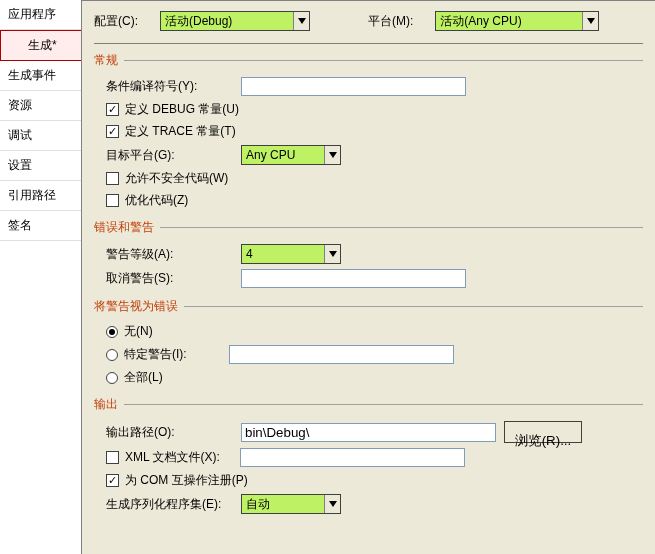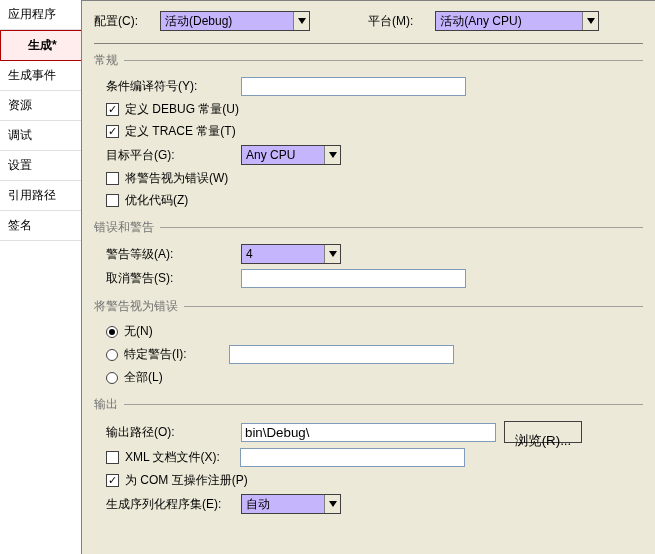--- a/index.html
+++ b/index.html
@@ -1,30 +1,30 @@
 <!DOCTYPE html>
 <html><head>
 <meta charset="utf-8">
 <style>
 * { box-sizing: border-box; margin: 0; padding: 0; }
 body { font-family: "Microsoft YaHei", SimSun, Tahoma, sans-serif; font-size: 12px; background: #ece9d8; width: 655px; height: 554px; overflow: hidden; }
 .container { display: flex; width: 100%; height: 100%; }
 .sidebar { width: 82px; background: #fff; border-right: 1px solid #808080; }
 .side-item { padding: 6px 8px; border-bottom: 1px solid #e0e0e0; cursor: pointer; color: #000; }
-.side-item.selected { background: #ffecec; border: 1px solid #a00; border-right: none; font-weight: bold; padding-left: 27px; }
+.side-item.selected { background: #ffecec; border: 1px solid #a00; border-right: none; font-weight: normal; padding-left: 27px; }
 .main { flex: 1; background: #ece9d8; padding: 10px 12px 0 12px; overflow: hidden; border-top: 1px solid #808080; }
 .top-row { display: flex; align-items: center; gap: 20px; margin-bottom: 12px; }
 .top-row label { margin-right: 2px; }
-.combo { background: #c4b5fd; border: 1px solid #404040; height: 20px; display: inline-flex; align-items: center; justify-content: space-between; padding: 0 0 0 4px; }
+.combo { background: #bef264; border: 1px solid #404040; height: 20px; display: inline-flex; align-items: center; justify-content: space-between; padding: 0 0 0 4px; }
 .combo .arrow { width: 16px; height: 18px; background: #ece9d8; border-left: 1px solid #808080; display: flex; align-items: center; justify-content: center; }
 .combo .arrow svg { width: 8px; height: 6px; }
 .panel { height: 500px; overflow-y: auto; border-top: 1px solid #808080; padding-top: 8px; }
 .group { margin-bottom: 10px; }
 .group-header { display: flex; align-items: center; margin-bottom: 8px; }
-.group-title { padding-right: 6px; color: #737373; }
+.group-title { padding-right: 6px; color: #c2410c; }
 .group-line { flex: 1; border-top: 1px solid #a0a0a0; height: 0; }
 .row { display: flex; align-items: center; margin: 5px 0 5px 12px; }
 .row .lbl { width: 135px; }
 .row .lbl-short { width: 105px; }
 .txt { background: #fff; border: 1px solid #7f9db9; height: 19px; padding: 0 3px; }
 .chk { width: 13px; height: 13px; margin-right: 6px; border: 1px solid #404040; background: #fff; display: inline-flex; align-items: center; justify-content: center; }
 .chk.checked::after { content: "✓"; font-size: 11px; line-height: 11px; color: #000; }
 .radio { width: 12px; height: 12px; border: 1px solid #404040; border-radius: 50%; margin-right: 6px; background: #fff; display: inline-flex; align-items: center; justify-content: center; }
 .radio.checked::after { content: ""; width: 6px; height: 6px; background: #000; border-radius: 50%; }
 .btn { background: #ece9d8; border: 1px solid #404040; padding: 10px 10px; height: 22px; cursor: pointer; }
@@ -92,21 +92,21 @@
             <span>Any CPU</span>
             <span class="arrow">
                 <svg viewBox="0 0 8 6">
                   <path d="M0 0 L8 0 L4 6 Z" fill="#000"></path>
                 </svg>
               </span>
           </div>
         </div>
         <div class="row">
           <span class="chk"></span>
-          <span>将警告视为错误(W)</span>
+          <span>允许不安全代码(W)</span>
         </div>
         <div class="row">
           <span class="chk"></span>
           <span>优化代码(Z)</span>
         </div>
       </div>
 
       <div class="group">
         <div class="group-header">
             <span class="group-title">错误和警告</span>

